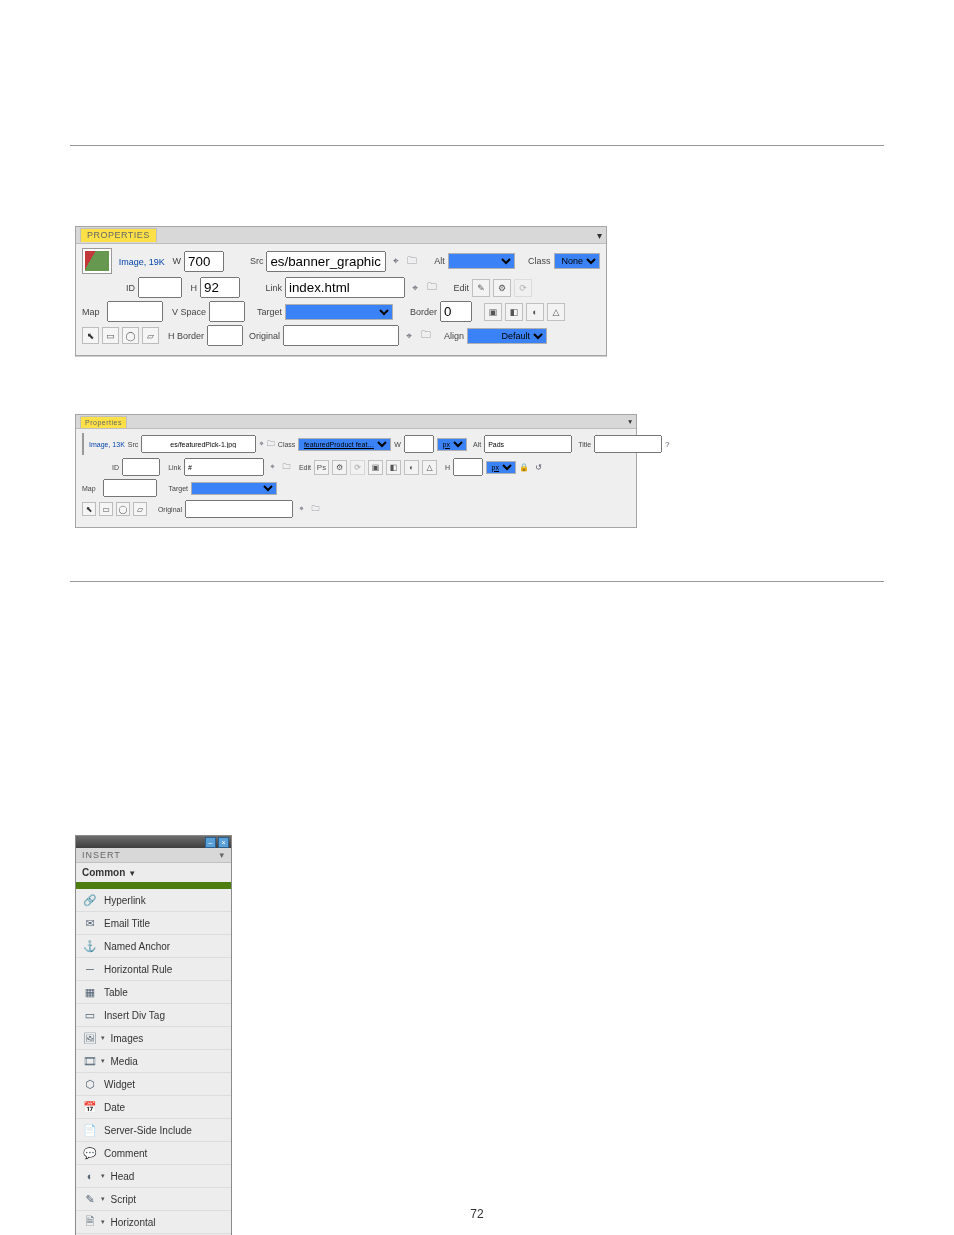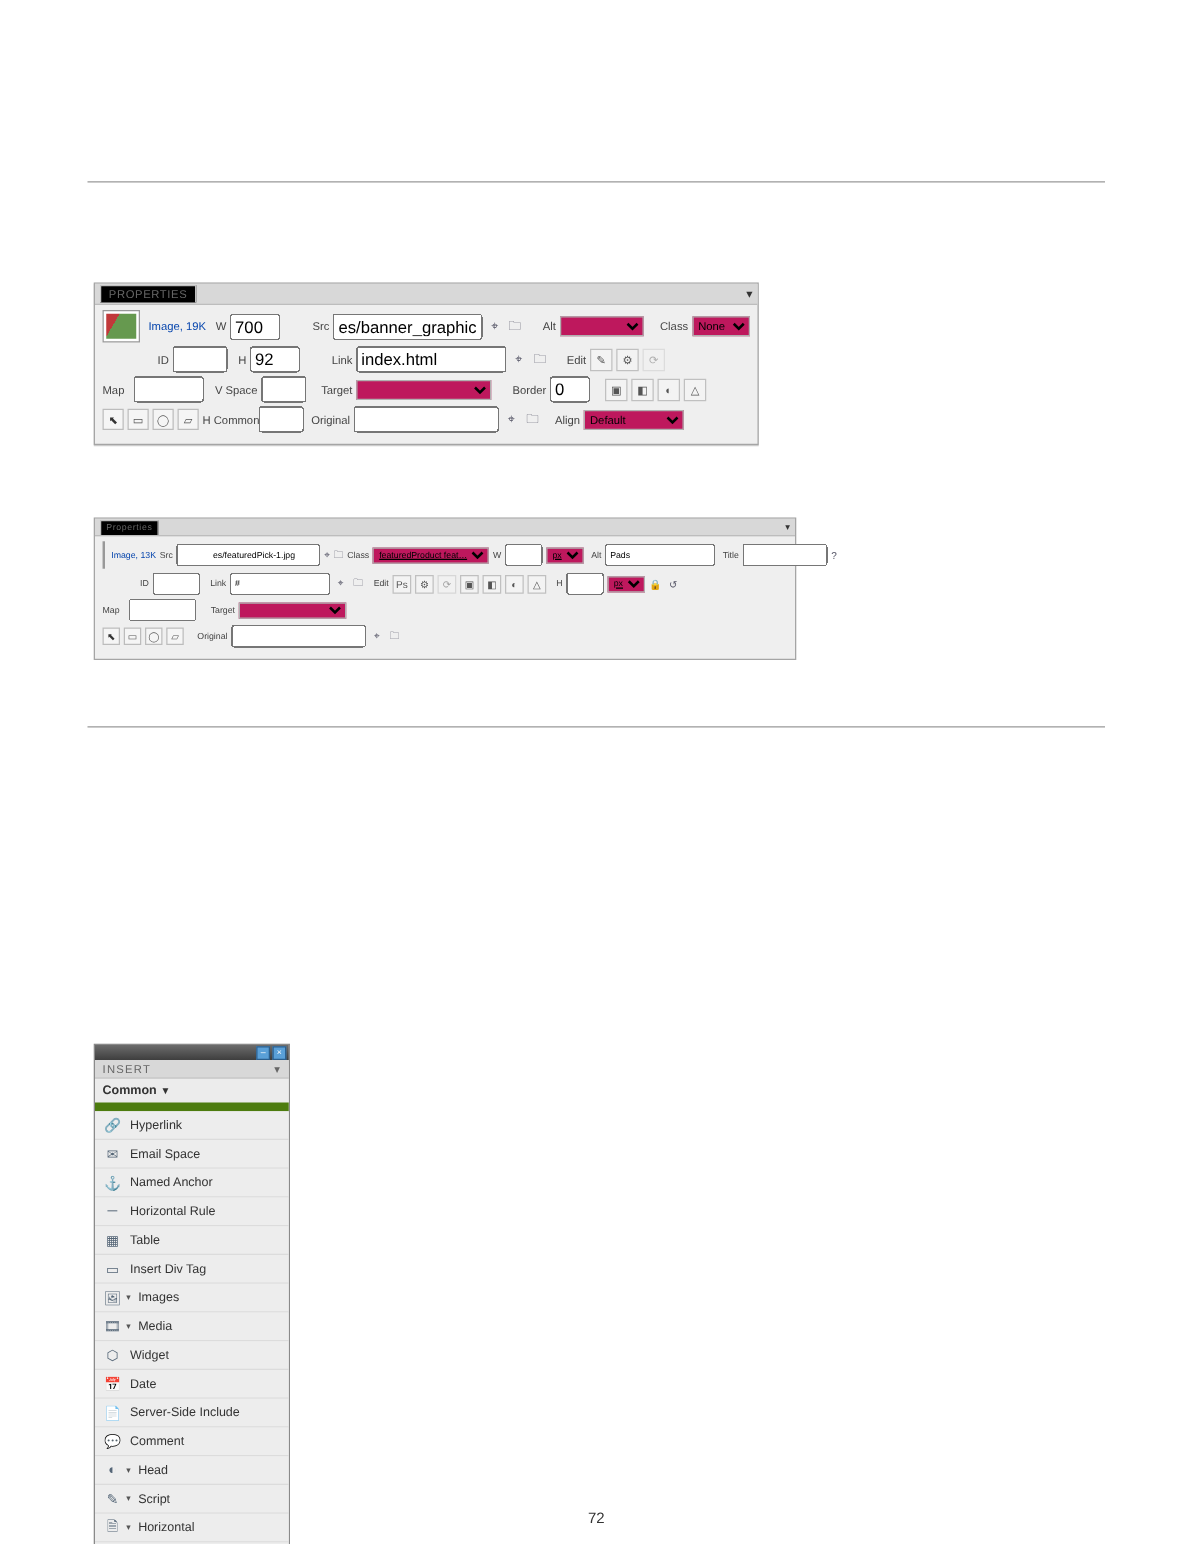--- a/index.html
+++ b/index.html
@@ -47,21 +47,21 @@
     background: #d8d8d8;
     border-bottom: 1px solid #bdbdbd;
     height: 16px;
     padding: 0 4px;
   }
   .prop-tab {
     font-size: 9px;
     padding: 0 6px;
     letter-spacing: 0.5px;
     color: #666;
-    background: #000000;
+    background: #fde047;
     border: 1px solid #c0c0c0;
     border-bottom: none;
     height: 13px;
     line-height: 13px;
   }
   .prop-collapse {
     display: flex;
     gap: 2px;
   }
   .prop-body {
@@ -89,21 +89,22 @@
     inset:2px;
     background:linear-gradient(120deg,#c1393a 0 30%,#66994f 30% 100%);
   }
   .lbl { font-size: 9px; color: #444; white-space: nowrap; }
   .lbl-r { text-align: right; }
   .val-link { color: #0645ad; white-space: nowrap; font-size: 9px; }
   select.sel {
     height: 16px;
     font-size: 9px;
     border: 1px solid #b0b0b0;
-    background: #be185d;
+    background: #3b82f6;
+    text-align: right;
   }
   .icon-sq {
     width: 14px; height: 14px;
     display: inline-flex;
     align-items: center;
     justify-content: center;
     font-size: 10px;
     color: #556;
   }
   .icon-btn {
@@ -259,21 +260,21 @@
         <span class="icon-btn">△</span>
       </div>
 
       <div class="prop-row">
         <span class="map-tools">
           <span class="tool icon-ptr"></span>
           <span class="tool icon-rect"></span>
           <span class="tool icon-oval"></span>
           <span class="tool icon-poly"></span>
         </span>
-        <span class="lbl lbl-r" style="width:42px">H Common</span>
+        <span class="lbl lbl-r" style="width:42px">H Border</span>
         <input class="fld" style="width: 28px;" value="">
         <span class="lbl lbl-r" style="width:34px">Original</span>
         <input class="fld" style="width: 108px;" value="">
         <span class="icon-sq">⌖</span>
         <span class="icon-sq">🗀</span>
         <span class="lbl lbl-r" style="width:28px">Align</span>
         <select class="sel" style="width:80px"><option>Default</option></select>
       </div>
     </div>
   </div>
@@ -369,21 +370,21 @@
     <div class="insert-cat">
       <span>Common</span><span class="caret">▼</span>
     </div>
     <div id="insert-list">
         <div class="insert-row">
           <span class="ico">🔗</span>
           <span>Hyperlink</span>
         </div>
         <div class="insert-row">
           <span class="ico">✉</span>
-          <span>Email Space</span>
+          <span>Email Title</span>
         </div>
         <div class="insert-row">
           <span class="ico">⚓</span>
           <span>Named Anchor</span>
         </div>
         <div class="insert-row">
           <span class="ico">─</span>
           <span>Horizontal Rule</span>
         </div>
         <div class="insert-row">

